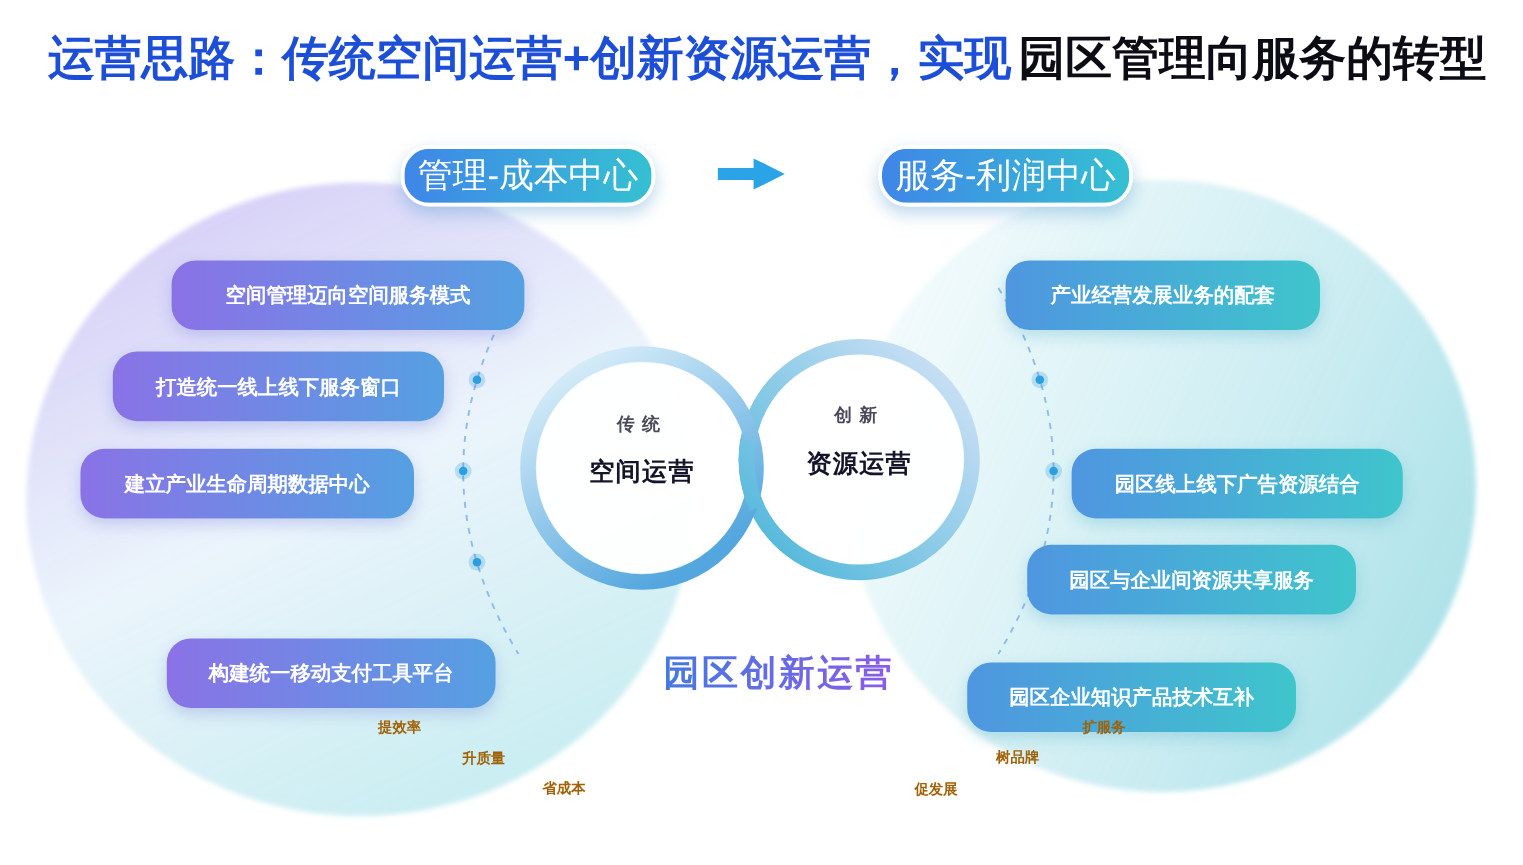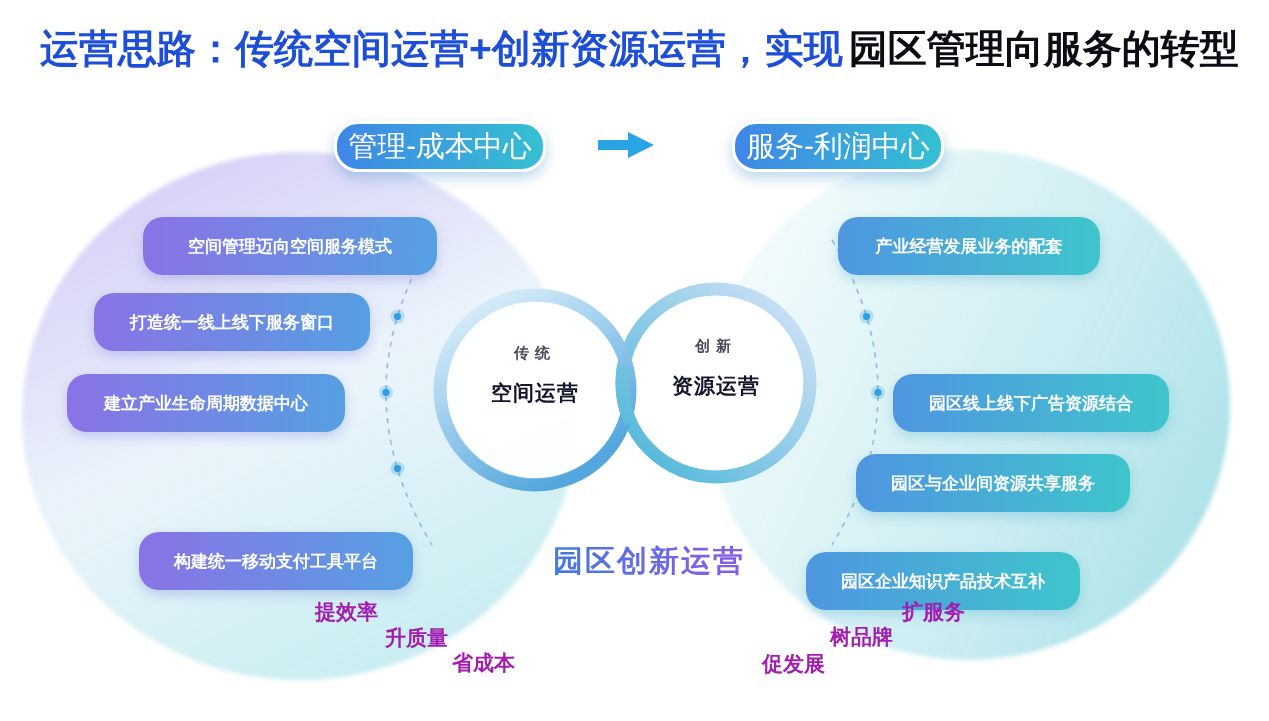--- a/index.html
+++ b/index.html
@@ -64,21 +64,21 @@
   .tag-right{left:676px;top:337px;width:80px;}
   .label-right{left:636px;top:372px;width:160px;}
   
   .caption{
     position:absolute;left:525px;top:541px;width:220px;text-align:right;z-index:4;
     font-size:30px;font-weight:bold;letter-spacing:2px;white-space:nowrap;
     background:linear-gradient(90deg,#3a7de0,#8a5ce8);
     -webkit-background-clip:text;background-clip:text;color:transparent;
   }
   
-  .bword{position:absolute;font-size:21px;font-weight:bold;color:#a21caf;z-index:3;white-space:nowrap;}
+  .bword{position:absolute;font-size:12px;font-weight:bold;color:#a16207;z-index:3;white-space:nowrap;}
   .b1{left:315px;top:598px;}
   .b2{left:385px;top:624px;}
   .b3{left:452px;top:649px;}
   .b4{left:762px;top:650px;text-align:right;}
   .b5{left:830px;top:623px;}
   .b6{left:902px;top:598px;}
 </style>
 </head>
 <body>
 

